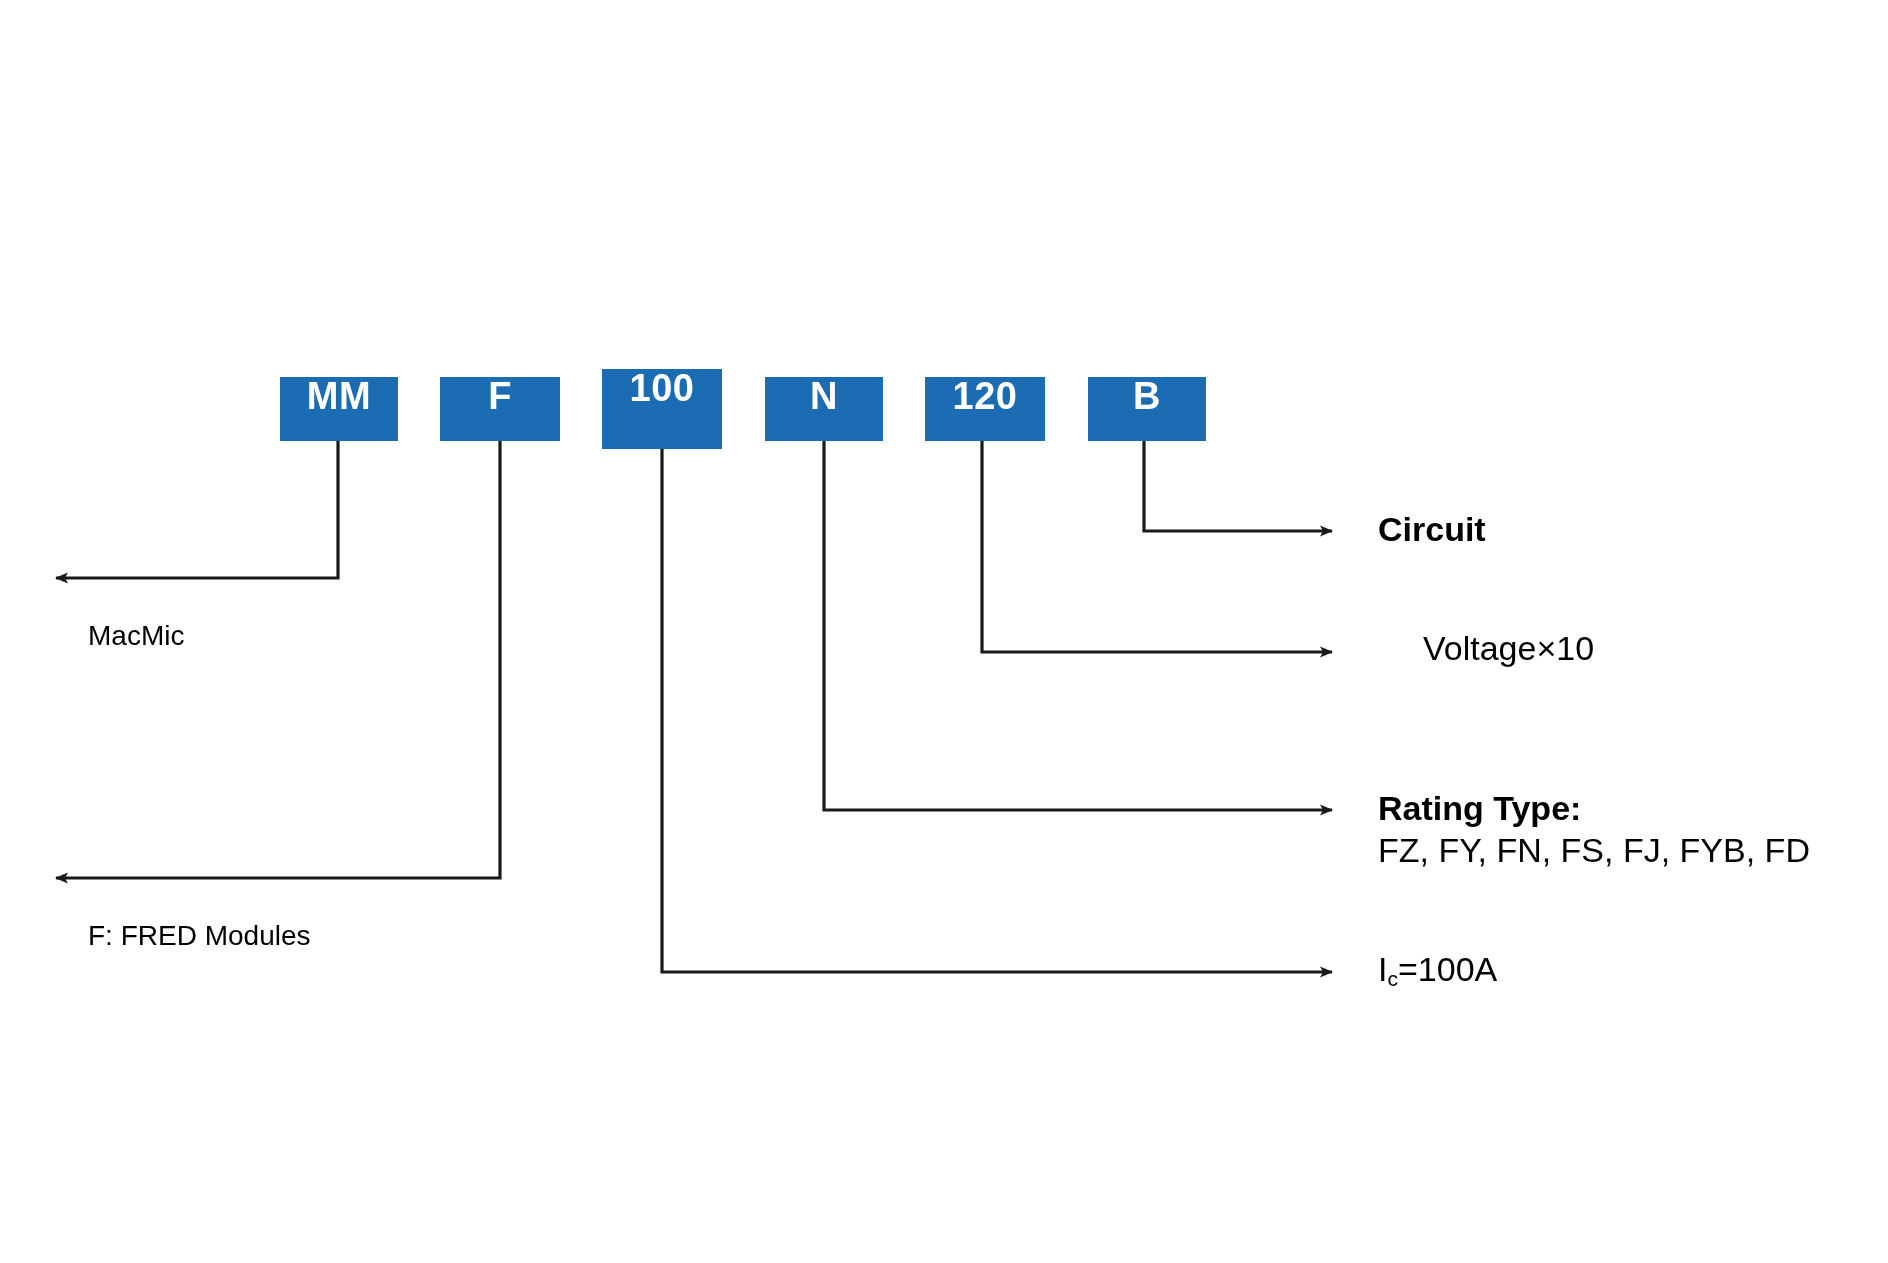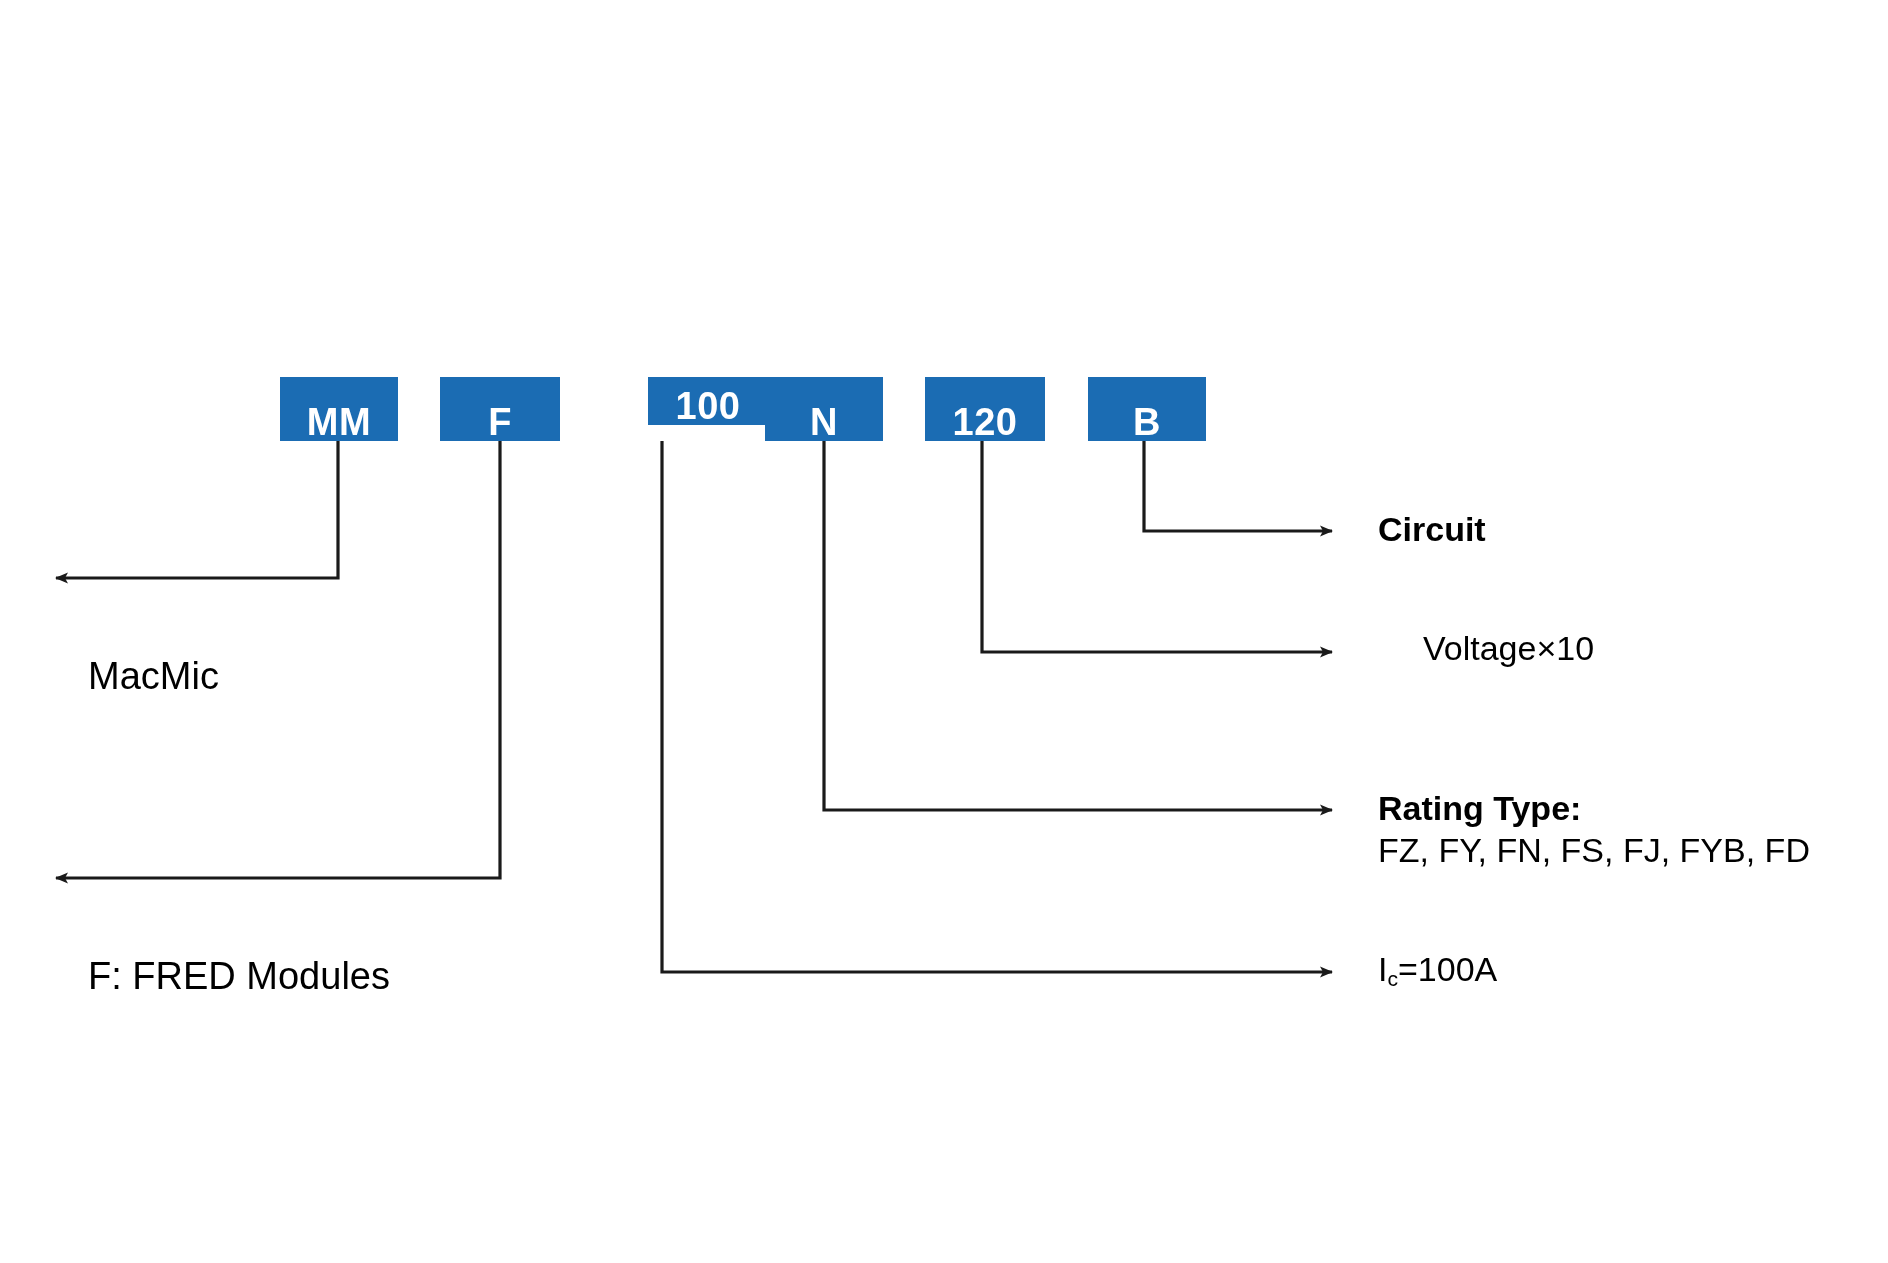--- a/index.html
+++ b/index.html
@@ -18,21 +18,21 @@
     background: #ffffff;
     overflow: hidden;
   }
   .code-box {
     position: absolute;
     background: #1b6cb3;
     color: #ffffff;
     font-weight: bold;
     font-size: 38px;
     display: flex;
-    align-items: flex-end;
+    align-items: flex-start;
     justify-content: center;
     letter-spacing: 0.5px;
     line-height: 1;
   }
   .lines-layer {
     position: absolute;
     left: 0;
     top: 0;
     width: 1888px;
     height: 1263px;
@@ -48,25 +48,24 @@
   .label .ttl {
     font-weight: bold;
     display: block;
   }
   .label .sub {
     font-weight: normal;
     display: block;
   }
   .left-label {
     position: absolute;
-    font-size: 38px;
+    font-size: 28px;
     line-height: 42px;
     white-space: nowrap;
     font-weight: normal;
-    margin-top: 40px;
   }
   sub {
     font-size: 0.62em;
     vertical-align: baseline;
     position: relative;
     top: 0.26em;
   }
 </style>
 </head>
 <body>
@@ -97,21 +96,21 @@
   </svg>
 
   <div class="code-box" style="left:280px; top:377px; width:118px; height:64px;">
     <span>MM</span>
   </div>
 
   <div class="code-box" style="left:440px; top:377px; width:120px; height:64px;">
     <span>F</span>
   </div>
 
-  <div class="code-box" style="left:602px; top:377px; width:120px; height:48px;margin-left:46px;">
+  <div class="code-box" style="left:602px; top:369px; width:120px; height:80px;">
     <span>100</span>
   </div>
 
   <div class="code-box" style="left:765px; top:377px; width:118px; height:64px;">
     <span>N</span>
   </div>
 
   <div class="code-box" style="left:925px; top:377px; width:120px; height:64px;">
     <span>120</span>
   </div>

